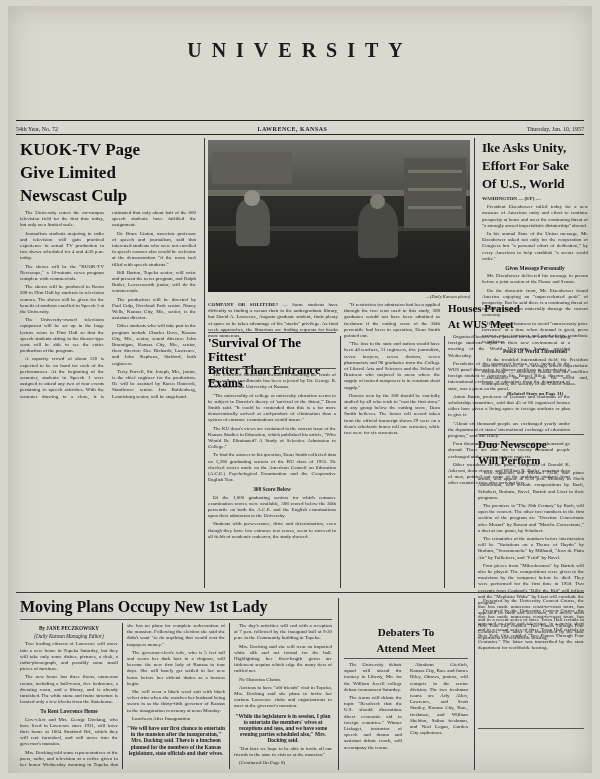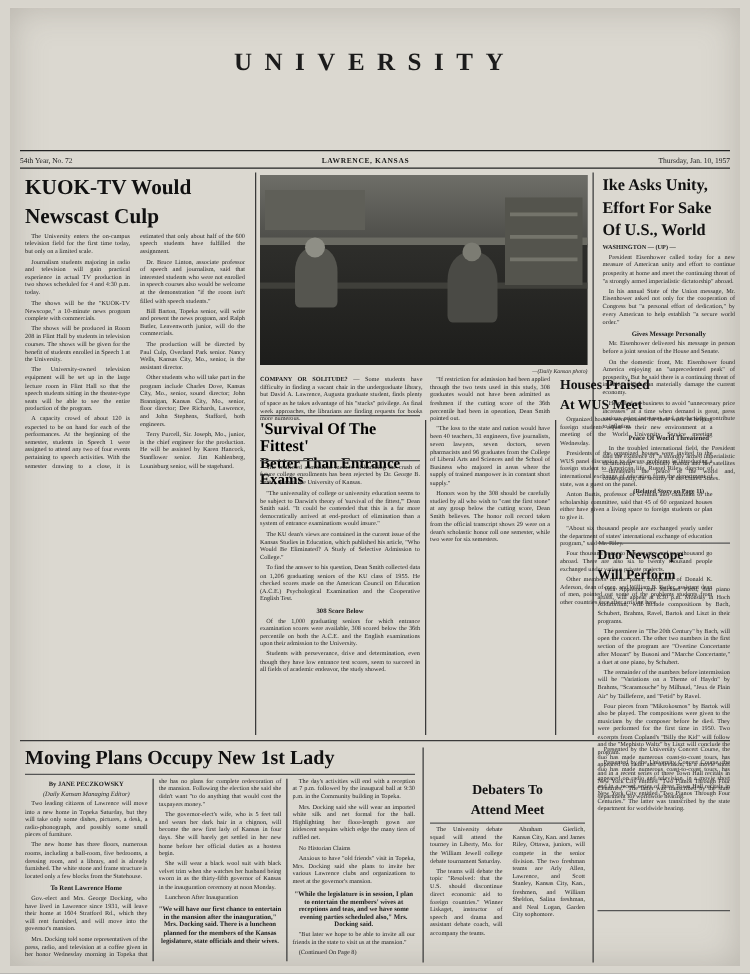--- a/index.html
+++ b/index.html
@@ -193,21 +193,22 @@
 
     <div class="vrule" style="left:196px; top:132px; height:450px;"></div>
     <div class="vrule" style="left:332px; top:330px; height:252px;"></div>
     <div class="vrule" style="left:436px; top:330px; height:252px;"></div>
     <div class="vrule" style="left:466px; top:132px; height:450px;"></div>
     <div class="vrule" style="left:330px; top:592px; height:172px;"></div>
     <div class="vrule" style="left:466px; top:592px; height:172px;"></div>
     <div class="hrule" style="left:8px; top:586px; width:568px;"></div>
 
     <div class="col" style="left:12px; top:134px; width:176px;">
-      <div class="hl hl-xl">KUOK-TV Would</div>
+      <div class="hl hl-xl">KUOK-TV Page</div>
+      <div class="hl hl-xl">Give Limited</div>
       <div class="hl hl-xl" style="margin-bottom:5px;">Newscast Culp</div>
       <div style="column-count:2; column-gap:8px;">
         <p>The University enters the on-campus television field for the first time today, but only on a limited scale.</p>
         <p>Journalism students majoring in radio and television will gain practical experience in actual TV production in two shows scheduled for 4 and 4:30 p.m. today.</p>
         <p>The shows will be the "KUOK-TV Newscope," a 10-minute news program complete with commercials.</p>
         <p>The shows will be produced in Room 208 in Flint Hall by students in television courses. The shows will be given for the benefit of students enrolled in Speech 1 at the University.</p>
         <p>The University-owned television equipment will be set up in the large lecture room in Flint Hall so that the speech students sitting in the theater-type seats will be able to see the entire production of the program.</p>
         <p>A capacity crowd of about 120 is expected to be on hand for each of the performances. At the beginning of the semester, students in Speech 1 were assigned to attend any two of four events pertaining to speech activities. With the semester drawing to a close, it is estimated that only about half of the 600 speech students have fulfilled the assignment.</p>
         <p>Dr. Bruce Linton, associate professor of speech and journalism, said that interested students who were not enrolled in speech courses also would be welcome at the demonstration "if the room isn't filled with speech students."</p>
         <p>Bill Barton, Topeka senior, will write and present the news program, and Ralph Butler, Leavenworth junior, will do the commercials.</p>

